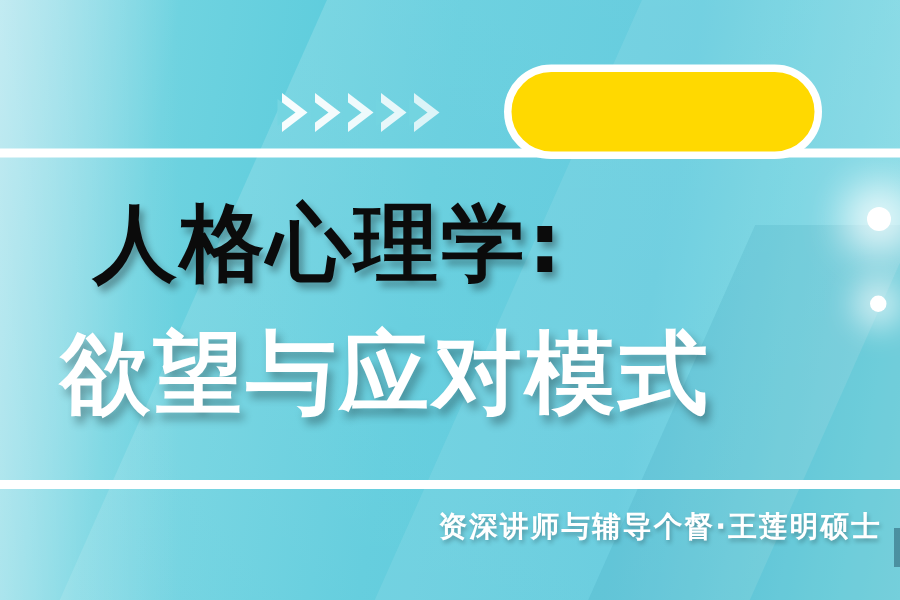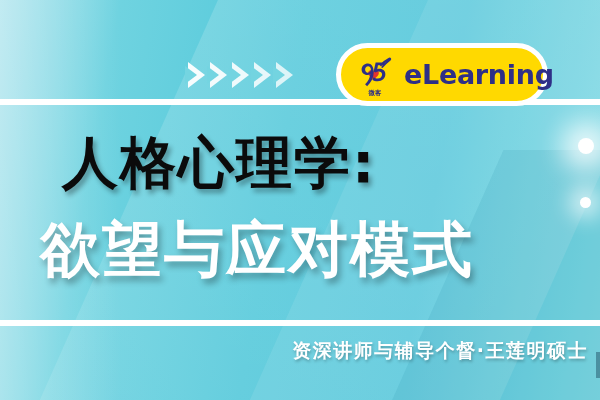--- a/index.html
+++ b/index.html
@@ -235,35 +235,20 @@
 
     <div class="arrows">
       <div class="arrow a1"></div>
       <div class="arrow a2"></div>
       <div class="arrow a3"></div>
       <div class="arrow a4"></div>
       <div class="arrow a5"></div>
     </div>
 
     <div class="logo-badge">
-      <div class="logo-mark">
-        <svg width="40" height="44" viewBox="0 0 40 44" xmlns="http://www.w3.org/2000/svg">
-
-          <path d="M18.5 18.5c-1.6-2.2-5.0-1.7-5.4 1.1-0.3 2.4 2.0 4.7 5.4 7.1 3.4-2.4 5.7-4.7 5.4-7.1-0.4-2.8-3.8-3.3-5.4-1.1z" fill="#e2342e"></path>
-
-          <path d="M13.0 10.5c-3.6 0-6.4 2.6-6.4 6.0 0 3.2 2.4 5.5 5.6 5.5 1.3 0 2.4-0.35 3.2-0.95-0.5 3.9-2.2 7.3-5.3 10.3l2.0 1.8c4.3-3.9 6.6-8.6 6.6-14.1 0-5.4-2.4-8.55-5.7-8.55zm0.1 2.8c1.7 0 2.8 1.4 2.8 3.3 0 1.9-1.2 3.2-2.9 3.2-1.7 0-2.9-1.35-2.9-3.25 0-1.9 1.25-3.25 3.0-3.25z" fill="#2e2f87"></path>
-
-          <path d="M20.5 9.4h9.2l-0.55 2.8h-6.2l-0.7 4.0c0.75-0.3 1.6-0.45 2.5-0.45 3.3 0 5.6 2.25 5.6 5.55 0 4.0-3.2 7.0-7.6 7.0-2.2 0-4.1-0.6-5.4-1.6l1.35-2.5c1.1 0.85 2.5 1.35 4.0 1.35 2.6 0 4.4-1.65 4.4-4.0 0-1.9-1.35-3.1-3.45-3.1-1.2 0-2.25 0.35-3.15 1.0l-1.9-1.0 2.05-9.05z" fill="#2e2f87"></path>
-
-          <path d="M26.0 12.2c2.6-3.0 5.3-5.2 8.3-6.6 0.8-0.35 1.4 0.6 0.7 1.15-2.9 2.2-5.5 4.6-7.7 7.3" fill="none" stroke="#2e2f87" stroke-width="1.8" stroke-linecap="round"></path>
-
-          <text x="20" y="42" font-family="DejaVu Sans, sans-serif" font-size="6.5" font-weight="bold" fill="#2e2f87" text-anchor="middle">微客</text>
-        </svg>
-      </div>
-      <div class="logo-word">eLearning</div>
     </div>
   </div>
 
   <div class="mid-band">
     <div class="title-line title-1">人格心理学:</div>
     <div class="title-line title-2">欲望与应对模式</div>
   </div>
 
   <div class="bottom-band">
     <div class="presenter">资深讲师与辅导个督·王莲明硕士</div>

